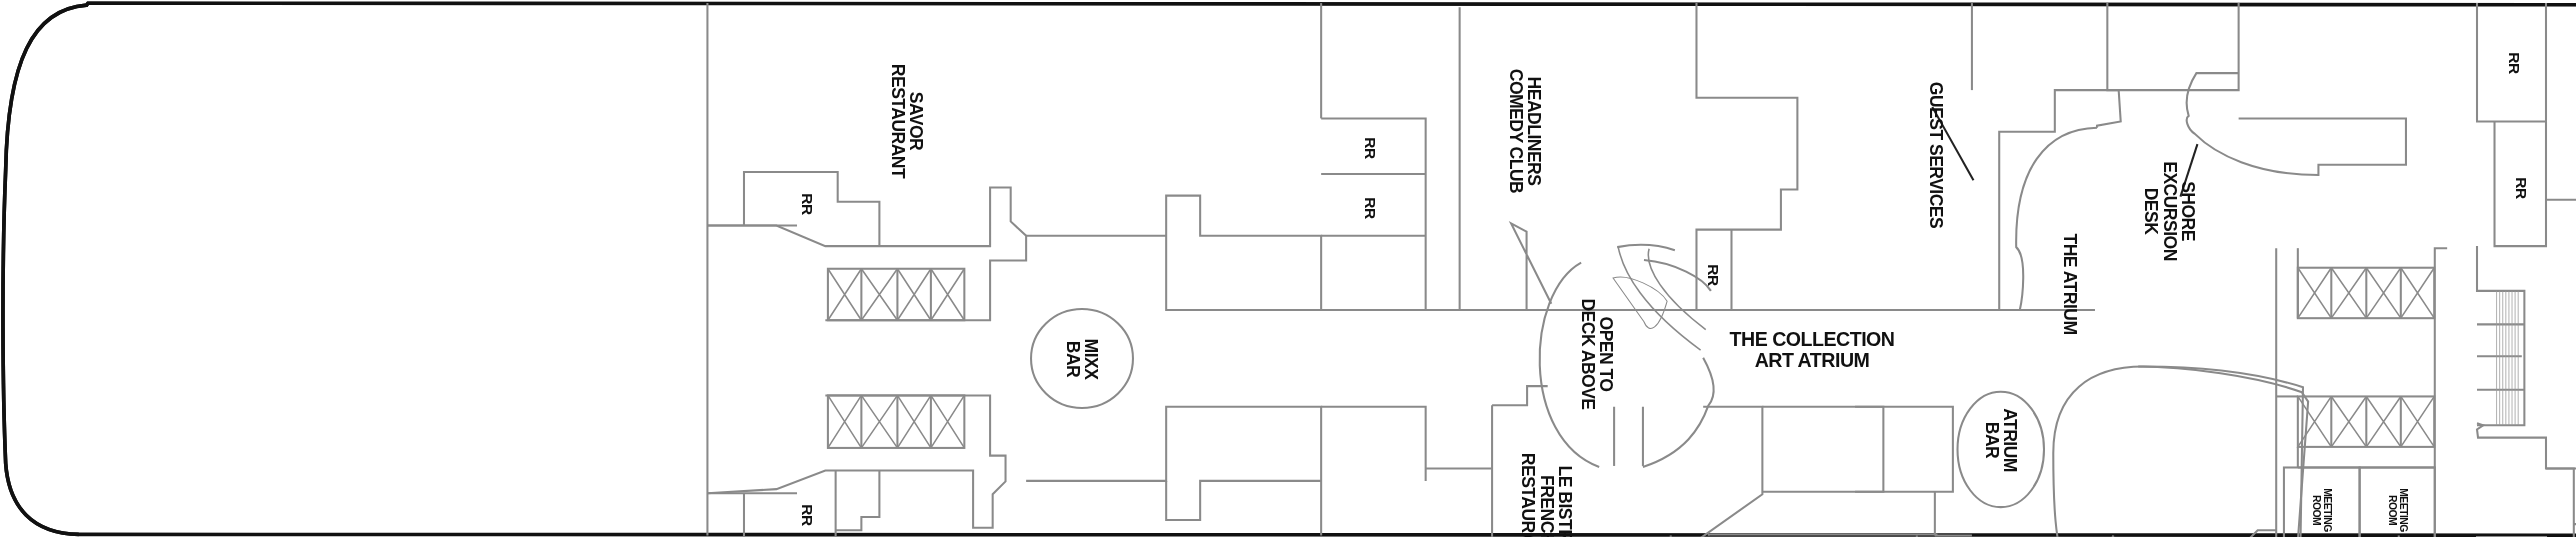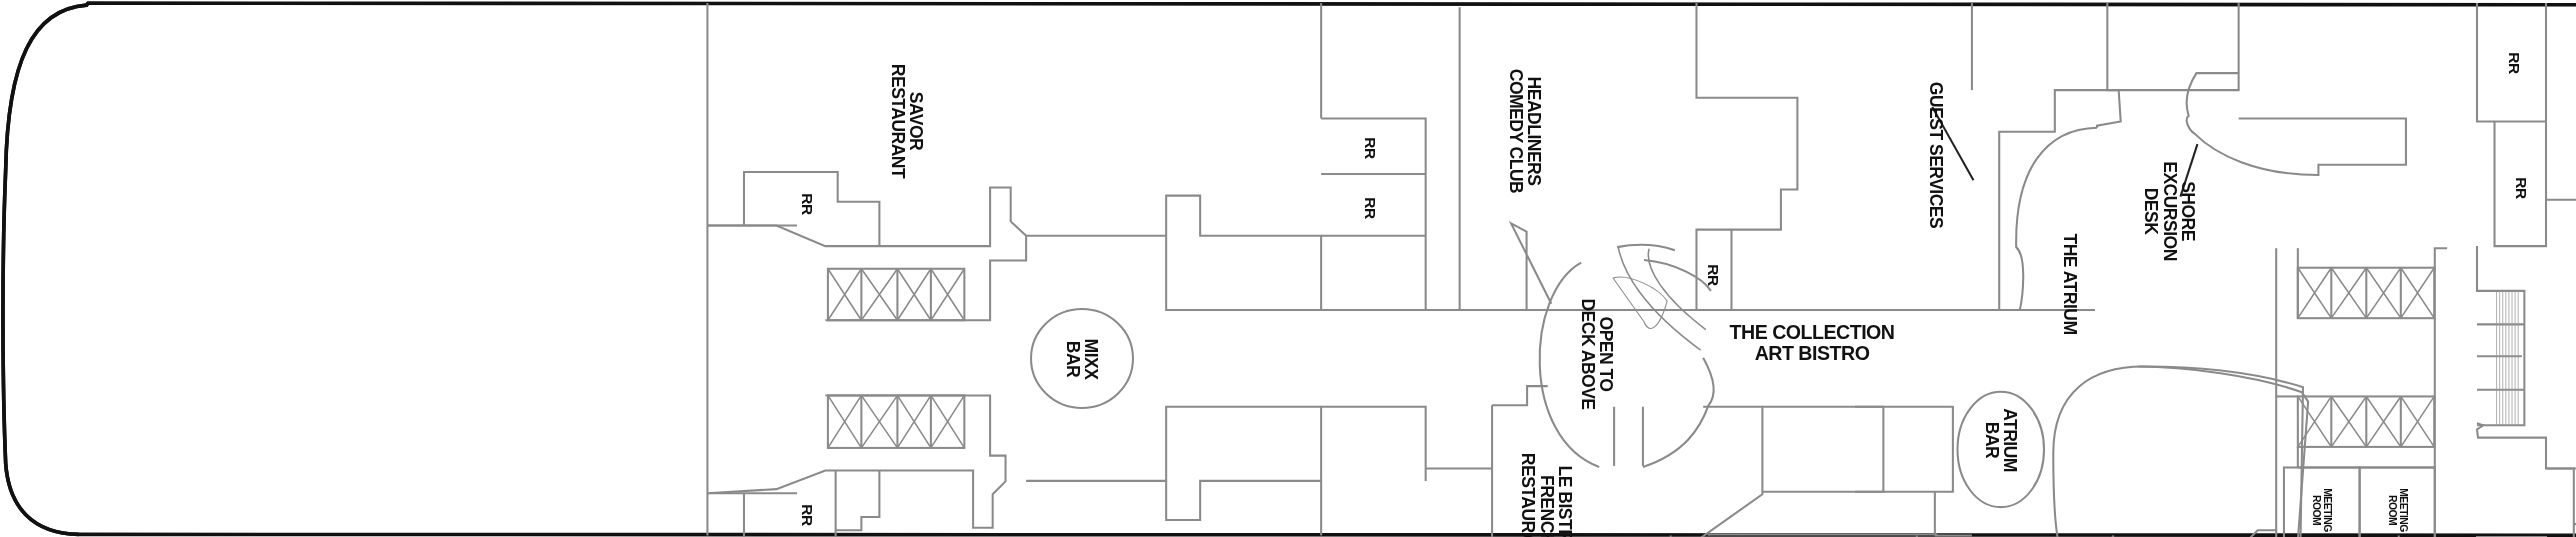--- a/index.html
+++ b/index.html
@@ -198,23 +198,23 @@
   <span>OPEN TO</span>
   <span>DECK ABOVE</span>
 </div>
 <div class="lbl s30" style="left:1713px;top:275px;">RR</div>
 <div class="lbl s34" style="left:1546px;top:510px;">
   <span>LE BISTRO</span>
   <span>FRENCH</span>
   <span>RESTAURANT</span>
 </div>
 
-<div class="lbl h s38" style="left:1812px;top:343px;">
+<div class="lbl h s38" style="left:1812px;top:350px;">
   <span>THE COLLECTION</span>
-  <span>ART BISTRO</span>
+  <span>ART ATRIUM</span>
 </div>
 <div class="lbl s34" style="left:1936px;top:155px;">GUEST SERVICES</div>
 <div class="lbl s34" style="left:2070px;top:284px;">THE ATRIUM</div>
 <div class="lbl s34" style="left:2001px;top:440px;">
   <span>ATRIUM</span>
   <span>BAR</span>
 </div>
 
 <div class="lbl s34" style="left:2169px;top:211px;">
   <span>SHORE</span>

